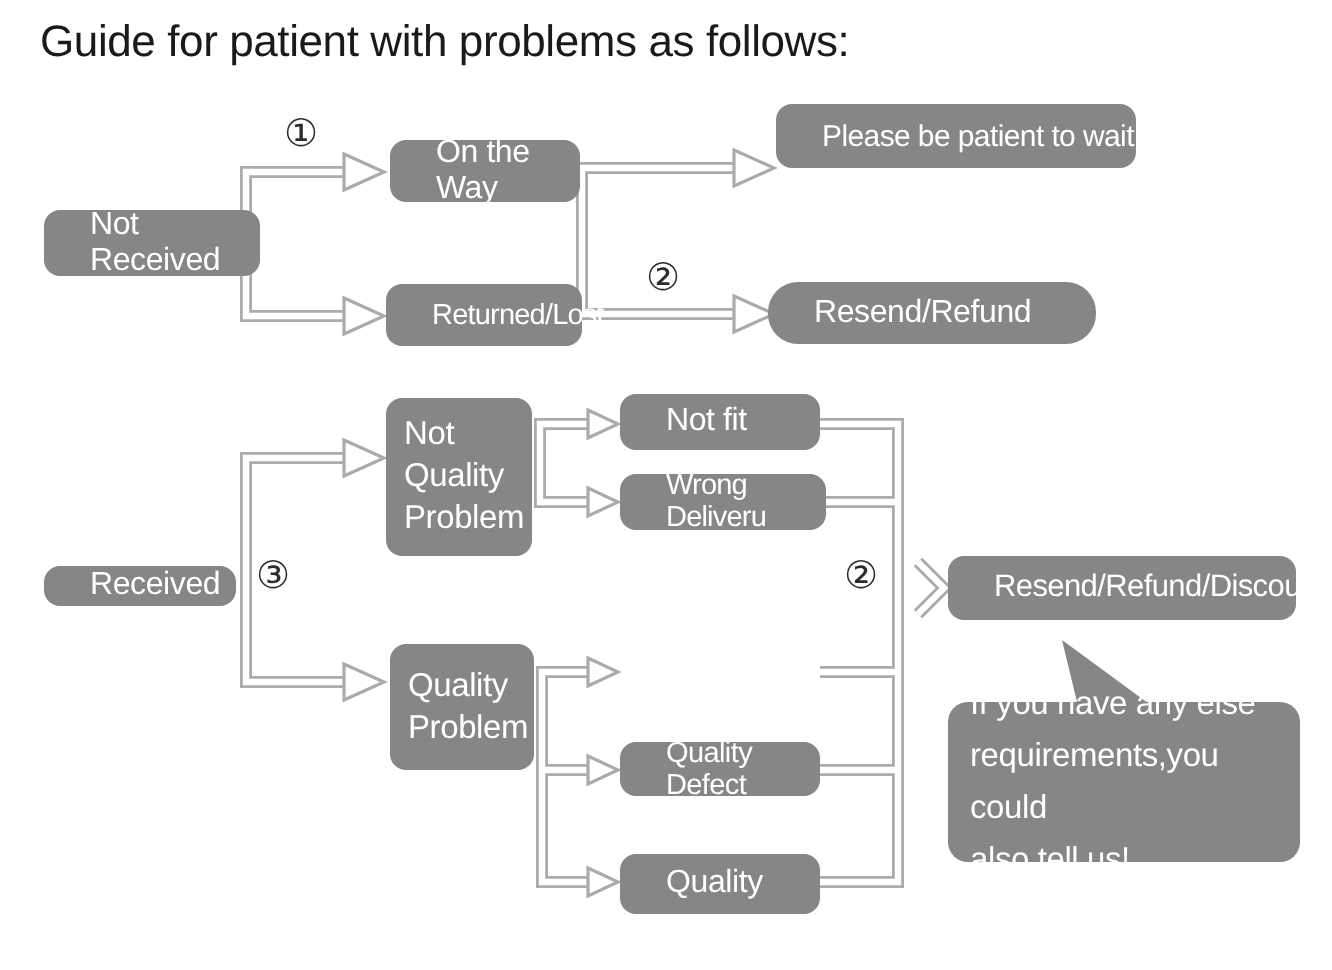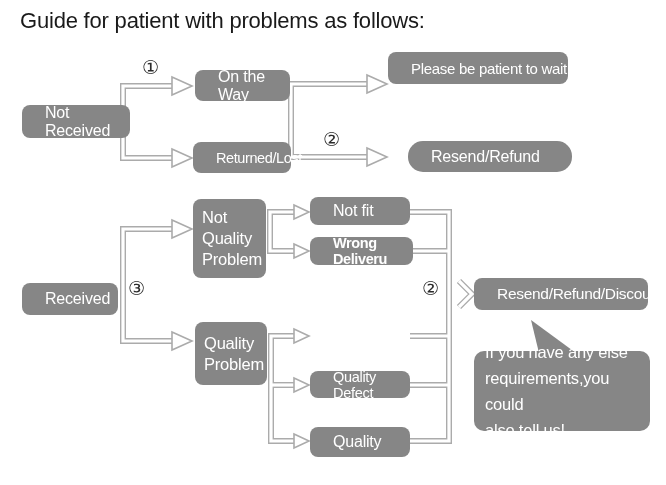--- a/index.html
+++ b/index.html
@@ -15,26 +15,26 @@
   .node{position:absolute;background:var(--box,#868686);color:var(--box_text,#ffffff);
         border-radius:8px;display:flex;align-items:center;box-sizing:border-box;
         padding-left:23px;z-index:2;font-size:16px;letter-spacing:-0.2px;}
   .pre{white-space:pre-line;line-height:21px;}
   .step{position:absolute;z-index:2;font-family:"DejaVu Sans",sans-serif;font-size:19px;
         color:var(--label_text,#2b2b2b);line-height:1;}
   .n-notrec{left:22px;top:105px;width:108px;height:33px;}
   .n-otw{left:195px;top:70px;width:95px;height:31px;}
   .n-ret{left:193px;top:142px;width:98px;height:31px;font-size:14.5px;letter-spacing:-0.4px;text-align:right;}
   .n-wait{left:388px;top:52px;width:180px;height:32px;font-size:15px;letter-spacing:-0.3px;}
-  .n-rr{left:408px;top:141px;width:164px;height:31px;border-radius:15px;}
-  .n-rec{left:22px;top:283px;width:96px;height:32px;}
+  .n-rr{left:384px;top:141px;width:164px;height:31px;border-radius:15px;}
+  .n-rec{left:22px;top:283px;width:96px;height:20px;}
   .n-nq{left:193px;top:199px;width:73px;height:79px;font-size:16.5px;padding-left:9px;}
   .n-q{left:195px;top:322px;width:72px;height:63px;font-size:16.5px;padding-left:9px;}
   .n-nf{left:310px;top:197px;width:100px;height:28px;}
-  .n-wd{left:310px;top:237px;width:103px;height:28px;font-size:14.5px;letter-spacing:-0.4px;font-weight:bold;}
+  .n-wd{left:310px;top:237px;width:103px;height:28px;font-size:14.5px;letter-spacing:-0.4px;}
   .n-cd{left:310px;top:322px;width:100px;height:27px;font-size:13.5px;letter-spacing:-0.4px;padding-left:5px;}
   .n-qd{left:310px;top:371px;width:100px;height:27px;font-size:14.5px;letter-spacing:-0.3px;}
   .n-dmg{left:310px;top:427px;width:100px;height:30px;}
   .n-rrd{left:474px;top:278px;width:174px;height:32px;font-size:15.5px;letter-spacing:-0.3px;}
   .n-note{left:474px;top:351px;width:176px;height:80px;border-radius:10px;font-size:16.5px;
           line-height:26px;padding:4px 8px 4px 11px;white-space:pre-line;}
   .s1{left:142px;top:58px;}
   .s2t{left:323px;top:130px;}
   .s3{left:128px;top:279px;}
   .s2b{left:422px;top:279px;}

